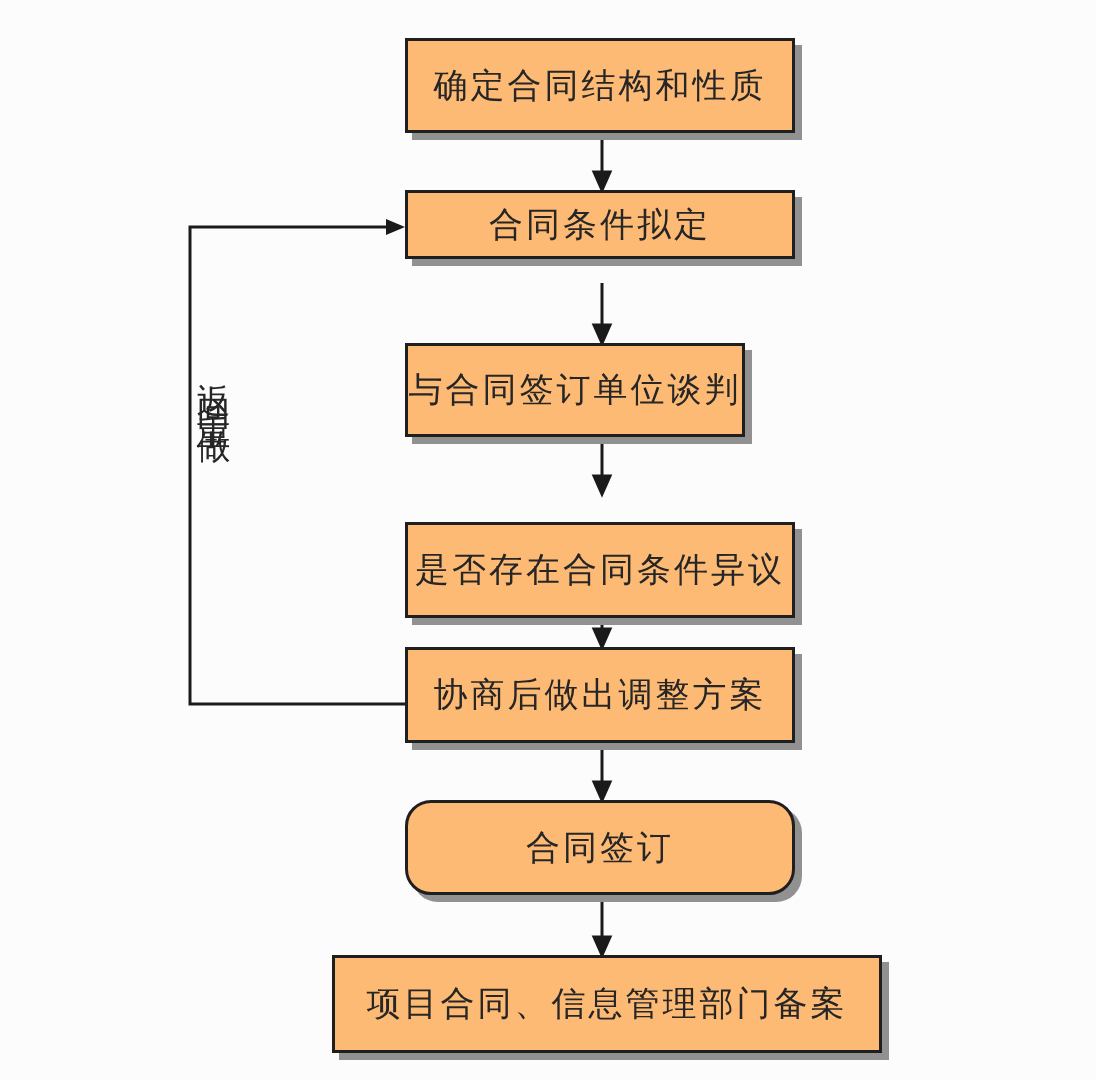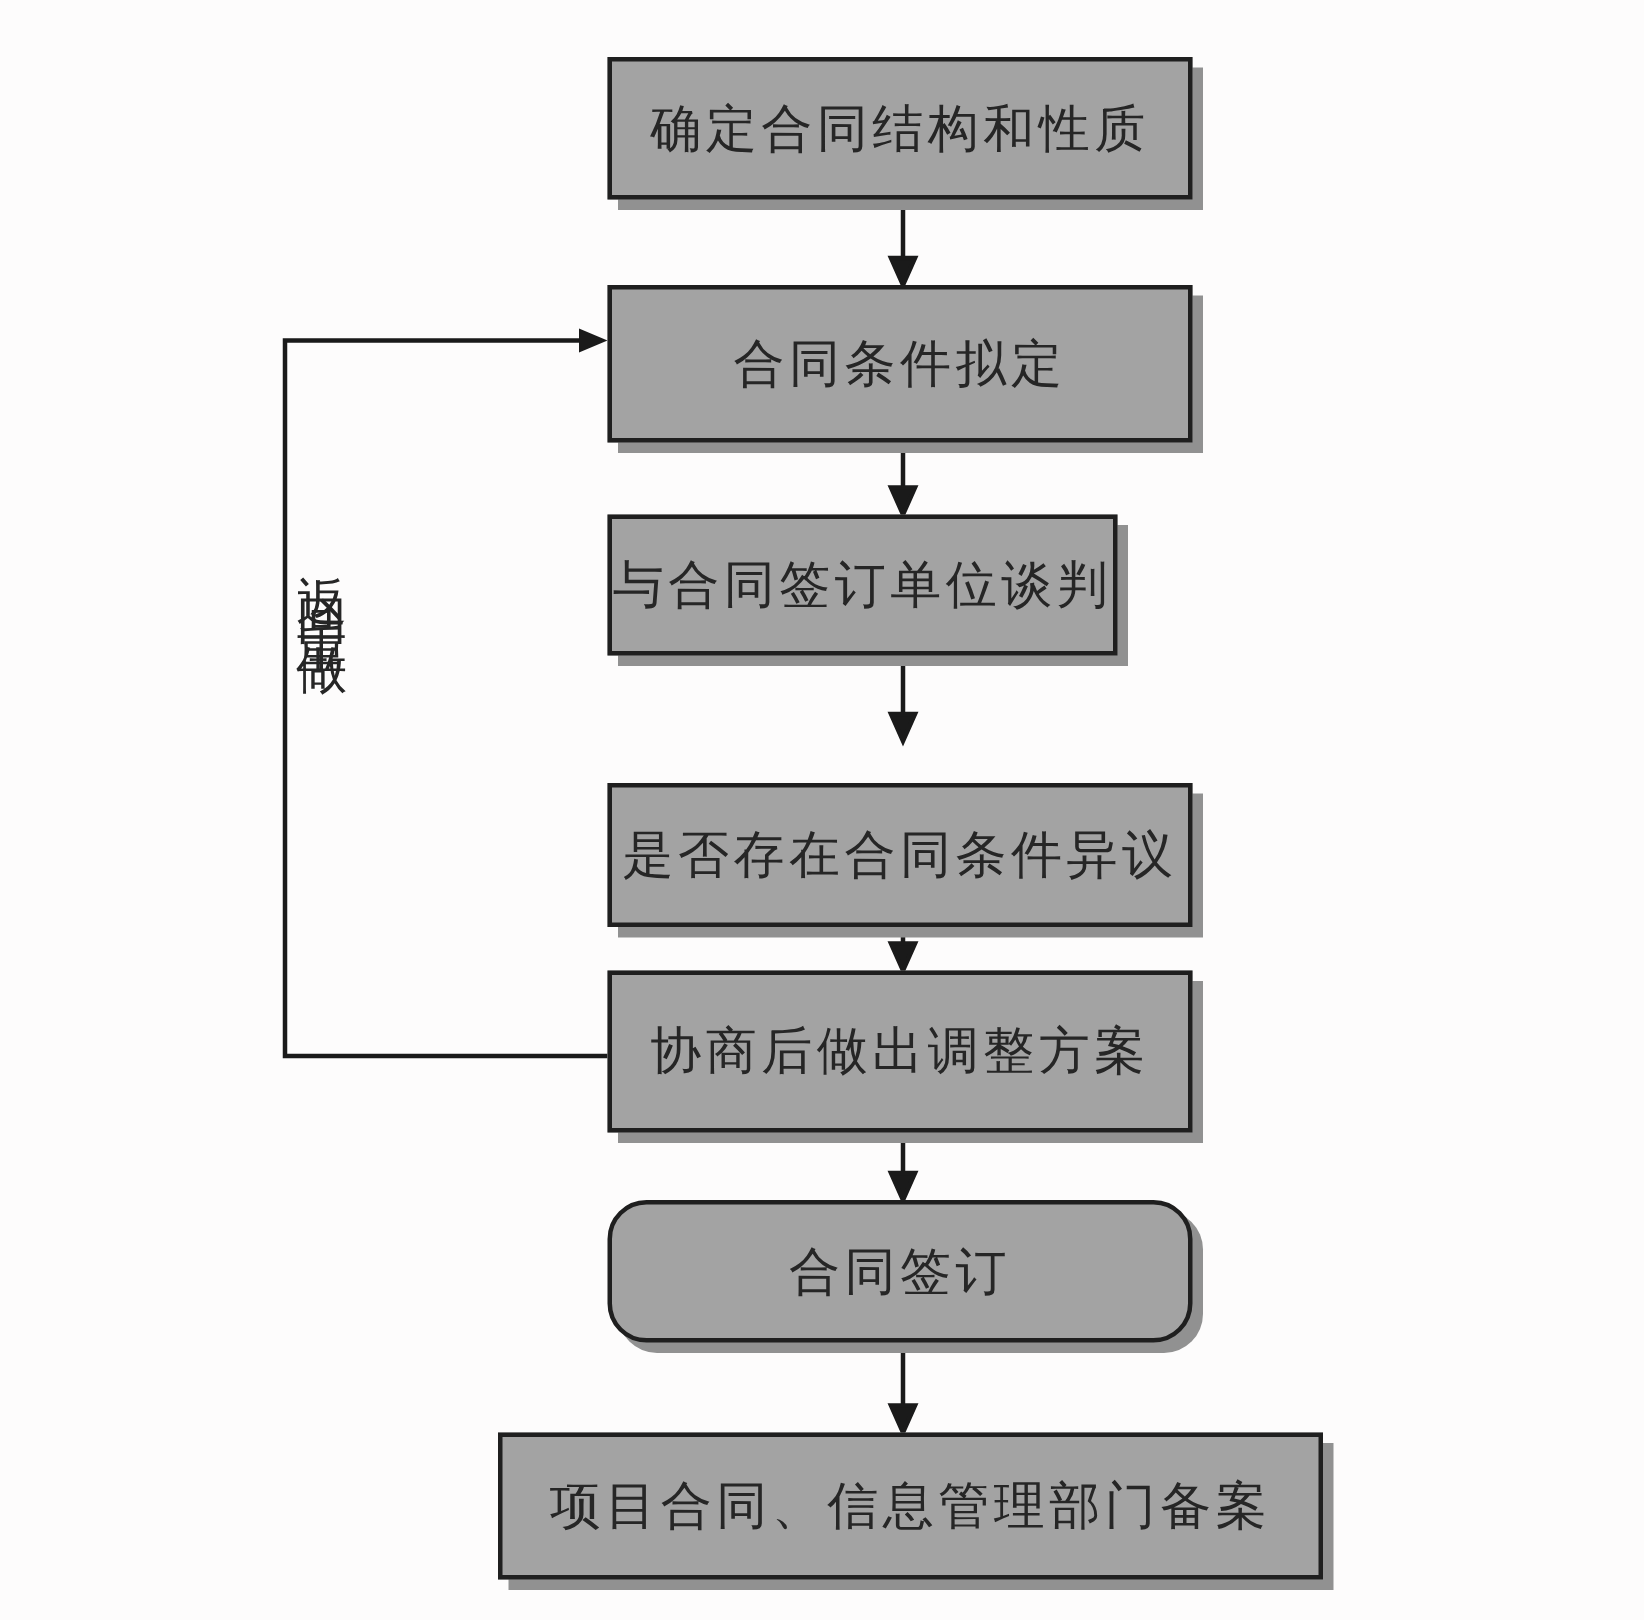--- a/index.html
+++ b/index.html
@@ -21,21 +21,21 @@
   .connectors {
     position: absolute;
     left: 0;
     top: 0;
     width: 1096px;
     height: 1080px;
   }
   .node {
     position: absolute;
     box-sizing: border-box;
-    background: #a3a3a3;
+    background: #fdba74;
     border: 3px solid #1f1f1f;
     box-shadow: 7px 7px 0 #919191;
     display: flex;
     align-items: center;
     justify-content: center;
     font-size: 34px;
     letter-spacing: 3px;
     color: #262626;
     text-align: center;
   }
@@ -80,33 +80,33 @@
     </g>
 
     <path d="M 405 704 L 190 704 L 190 227 L 386 227" stroke="#1a1a1a" stroke-width="3" fill="none"></path>
     <polygon points="386,219 386,235 405,227" fill="#1a1a1a"></polygon>
   </svg>
 
   <div class="node" style="left:405px; top:38px;  width:390px; height:95px;">
     <span>确定合同结构和性质</span>
   </div>
 
-  <div class="node" style="left:405px; top:190px; width:390px; height:105px;font-family:Liberation Mono, monospace;">
+  <div class="node" style="left:405px; top:190px; width:390px; height:69px;font-family:Liberation Mono, monospace;">
     <span>合同条件拟定</span>
   </div>
 
   <div class="node" style="left:405px; top:343px; width:340px; height:94px;align-items:center;">
     <span>与合同签订单位谈判</span>
   </div>
 
   <div class="node" style="left:405px; top:494px; width:390px; height:96px;margin-top:28px;">
     <span>是否存在合同条件异议</span>
   </div>
 
-  <div class="node" style="left:405px; top:647px; width:390px; height:108px;">
+  <div class="node" style="left:405px; top:647px; width:390px; height:96px;">
     <span>协商后做出调整方案</span>
   </div>
 
   <div class="node" style="left:405px; top:800px; width:390px; height:95px;border-radius:26px;">
     <span>合同签订</span>
   </div>
 
   <div class="node" style="left:332px; top:955px; width:550px; height:98px;">
     <span>项目合同、信息管理部门备案</span>
   </div>

